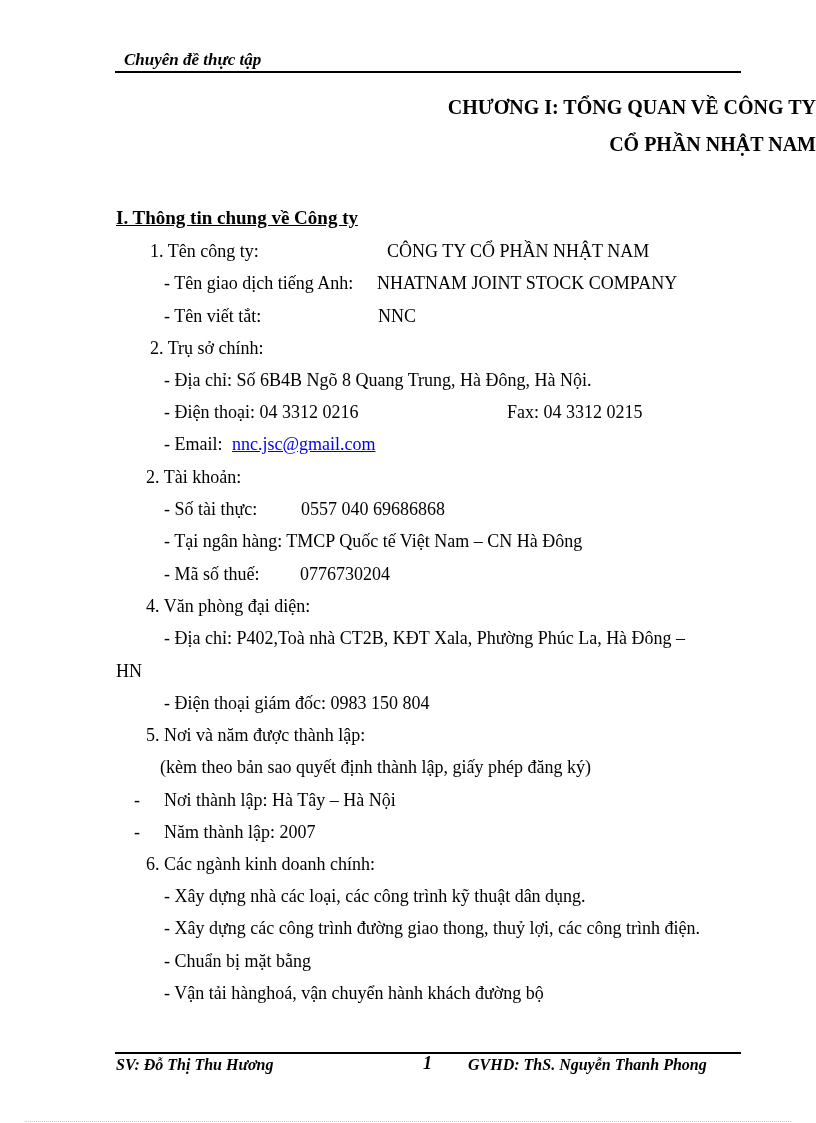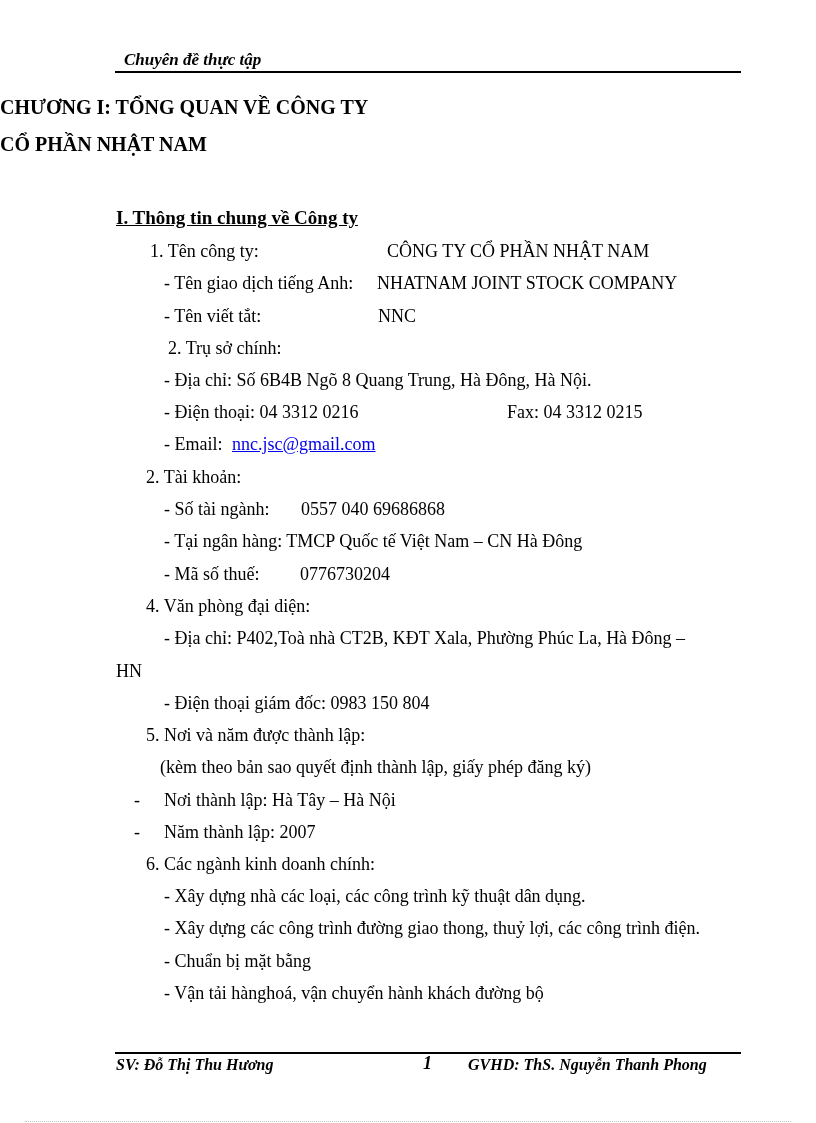--- a/index.html
+++ b/index.html
@@ -1,21 +1,21 @@
 <!DOCTYPE html>
 <html><head>
 <meta charset="utf-8">
 <style>
   html, body { margin: 0; padding: 0; background: #ffffff; }
   body { width: 816px; height: 1123px; position: relative; overflow: hidden;
          font-family: "Liberation Serif", "DejaVu Serif", serif; color: #000; }
   .page { position: absolute; left: 0; top: 0; width: 816px; height: 1123px; }
   .hdr { position: absolute; left: 116px; top: 50px; font-size: 17px; font-style: italic; font-weight: bold; margin-left: 8px; }
   .hdr-rule { position: absolute; left: 115px; top: 71px; width: 626px; height: 2px; background: #000; }
-  .title { position: absolute; left: 0; width: 816px; text-align: left; font-size: 20px; font-weight: bold; }
+  .title { position: absolute; left: 0; width: 816px; text-align: right; font-size: 20px; font-weight: bold; }
   .t1 { top: 96px; }
   .t2 { top: 133px; }
   .sec { position: absolute; left: 116px; top: 207px; font-size: 19px; font-weight: bold; text-decoration: underline; }
   .line { position: absolute; font-size: 18px; white-space: nowrap; }
   .link { color: #0000ee; text-decoration: underline; }
   .ftr-rule { position: absolute; left: 115px; top: 1052px; width: 626px; height: 2px; background: #000; }
   .ftr { position: absolute; top: 1056px; font-size: 16px; font-style: italic; font-weight: bold; }
   .ftr-left { left: 116px; }
   .ftr-page { left: 423px; font-size: 18px; top: 1053px; }
   .ftr-right { left: 468px; }
@@ -34,29 +34,29 @@
 
   <div class="sec">I. Thông tin chung về Công ty</div>
 
   <div class="line" style="left:150px; top:241px;">1. Tên công ty:</div>
   <div class="line" style="left:387px; top:241px;">CÔNG TY CỔ PHẦN NHẬT NAM</div>
   <div class="line" style="left:164px; top:273px;">- Tên giao dịch tiếng Anh:</div>
   <div class="line" style="left:377px; top:273px;">NHATNAM  JOINT STOCK COMPANY</div>
   <div class="line" style="left:164px; top:306px;">- Tên viết tắt:</div>
   <div class="line" style="left:378px; top:306px;">NNC</div>
 
-  <div class="line" style="left:150px; top:338px;margin-left:18px;">2. Trụ sở chính:</div>
+  <div class="line" style="left:150px; top:338px;">2. Trụ sở chính:</div>
   <div class="line" style="left:164px; top:370px;">- Địa chỉ: Số 6B4B Ngõ 8 Quang Trung, Hà Đông, Hà Nội.</div>
   <div class="line" style="left:164px; top:402px;">- Điện thoại:  04 3312 0216</div>
   <div class="line" style="left:507px; top:402px;">Fax: 04 3312 0215</div>
   <div class="line" style="left:164px; top:434px;">- Email:</div>
   <div class="line link" style="left:232px; top:434px;">nnc.jsc@gmail.com</div>
 
   <div class="line" style="left:146px; top:467px;">2. Tài khoản:</div>
-  <div class="line" style="left:164px; top:499px;">- Số tài ngành:</div>
+  <div class="line" style="left:164px; top:499px;">- Số tài thực:</div>
   <div class="line" style="left:301px; top:499px;">0557 040 69686868</div>
   <div class="line" style="left:164px; top:531px;">- Tại ngân hàng: TMCP Quốc tế Việt Nam – CN Hà Đông</div>
   <div class="line" style="left:164px; top:564px;">- Mã số thuế:</div>
   <div class="line" style="left:300px; top:564px;">0776730204</div>
 
   <div class="line" style="left:146px; top:596px;">4. Văn phòng đại diện:</div>
   <div class="line" style="left:164px; top:628px;">- Địa  chỉ: P402,Toà nhà  CT2B, KĐT Xala,  Phường Phúc La, Hà Đông –</div>
   <div class="line" style="left:116px; top:661px;">HN</div>
   <div class="line" style="left:164px; top:693px;">- Điện thoại giám  đốc:  0983 150 804</div>
 

